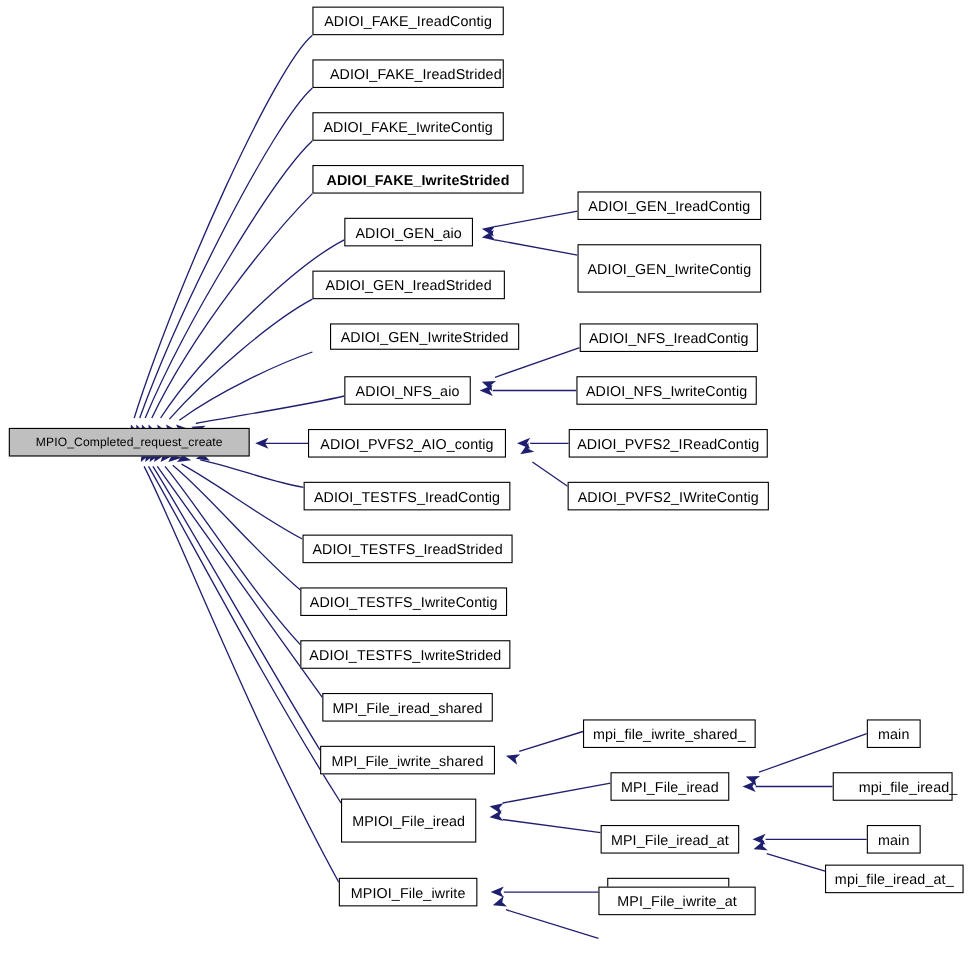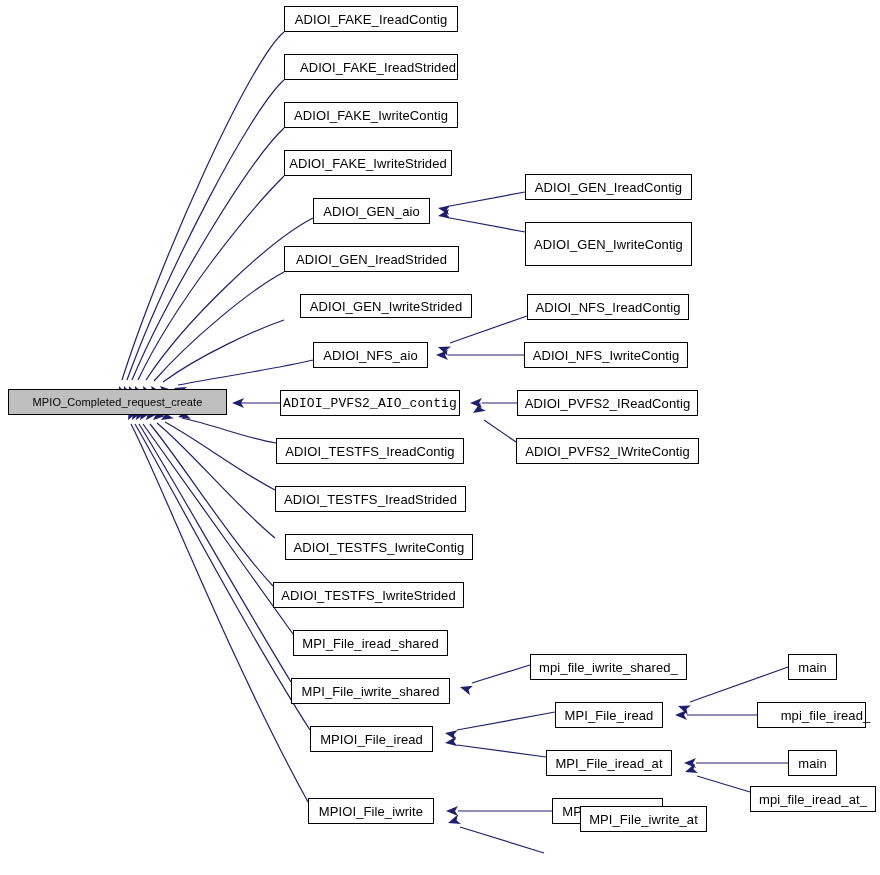--- a/index.html
+++ b/index.html
@@ -125,21 +125,21 @@
     </div>
     <div class="node" style="left: 284px; top: 6px; width: 174px; height: 26px; align-items: center;">
       <span class="node-label">ADIOI_FAKE_IreadContig</span>
     </div>
     <div class="node" style="left: 284px; top: 54px; width: 174px; height: 26px; padding-left: 14px;">
       <span class="node-label">ADIOI_FAKE_IreadStrided</span>
     </div>
     <div class="node" style="left: 284px; top: 102px; width: 174px; height: 26px;">
       <span class="node-label">ADIOI_FAKE_IwriteContig</span>
     </div>
-    <div class="node" style="left: 284px; top: 150px; width: 168px; height: 26px;">
+    <div class="node" style="left: 284px; top: 150px; width: 192px; height: 26px; font-weight: bold;">
       <span class="node-label">ADIOI_FAKE_IwriteStrided</span>
     </div>
     <div class="node" style="left: 313px; top: 198px; width: 117px; height: 26px;">
       <span class="node-label">ADIOI_GEN_aio</span>
     </div>
     <div class="node" style="left: 525px; top: 174px; width: 167px; height: 26px;">
       <span class="node-label">ADIOI_GEN_IreadContig</span>
     </div>
     <div class="node" style="left: 525px; top: 222px; width: 167px; height: 44px;">
       <span class="node-label">ADIOI_GEN_IwriteContig</span>
@@ -152,54 +152,54 @@
     </div>
     <div class="node" style="left: 527px; top: 294px; width: 162px; height: 26px;">
       <span class="node-label">ADIOI_NFS_IreadContig</span>
     </div>
     <div class="node" style="left: 313px; top: 342px; width: 115px; height: 26px;">
       <span class="node-label">ADIOI_NFS_aio</span>
     </div>
     <div class="node" style="left: 524px; top: 342px; width: 164px; height: 26px;">
       <span class="node-label">ADIOI_NFS_IwriteContig</span>
     </div>
-    <div class="node" style="left: 280px; top: 390px; width: 180px; height: 26px; font-family: Liberation Mono, monospace;">
+    <div class="node" style="left: 280px; top: 390px; width: 180px; height: 26px;">
       <span class="node-label">ADIOI_PVFS2_AIO_contig</span>
     </div>
     <div class="node" style="left: 517px; top: 390px; width: 181px; height: 26px;">
       <span class="node-label">ADIOI_PVFS2_IReadContig</span>
     </div>
     <div class="node" style="left: 276px; top: 438px; width: 188px; height: 26px;">
       <span class="node-label">ADIOI_TESTFS_IreadContig</span>
     </div>
     <div class="node" style="left: 516px; top: 438px; width: 183px; height: 26px;">
       <span class="node-label">ADIOI_PVFS2_IWriteContig</span>
     </div>
     <div class="node" style="left: 275px; top: 486px; width: 191px; height: 26px;">
       <span class="node-label">ADIOI_TESTFS_IreadStrided</span>
     </div>
-    <div class="node" style="left: 285px; top: 534px; width: 188px; height: 26px;">
+    <div class="node" style="left: 273px; top: 534px; width: 188px; height: 26px;">
       <span class="node-label">ADIOI_TESTFS_IwriteContig</span>
     </div>
     <div class="node" style="left: 273px; top: 582px; width: 191px; height: 26px;">
       <span class="node-label">ADIOI_TESTFS_IwriteStrided</span>
     </div>
     <div class="node" style="left: 293px; top: 630px; width: 155px; height: 26px;">
       <span class="node-label">MPI_File_iread_shared</span>
     </div>
     <div class="node" style="left: 291px; top: 678px; width: 159px; height: 26px;">
       <span class="node-label">MPI_File_iwrite_shared</span>
     </div>
     <div class="node" style="left: 530px; top: 654px; width: 157px; height: 26px;">
       <span class="node-label">mpi_file_iwrite_shared_</span>
     </div>
     <div class="node" style="left: 788px; top: 654px; width: 49px; height: 26px;">
       <span class="node-label">main</span>
     </div>
-    <div class="node" style="left: 310px; top: 726px; width: 123px; height: 26px; text-align: center;">
+    <div class="node" style="left: 310px; top: 726px; width: 123px; height: 40px; text-align: center;">
       <span class="node-label">MPIOI_File_iread</span>
     </div>
     <div class="node" style="left: 555px; top: 702px; width: 108px; height: 26px;">
       <span class="node-label">MPI_File_iread</span>
     </div>
     <div class="node" style="left: 757px; top: 702px; width: 109px; height: 26px; padding-left: 28px;">
       <span class="node-label">mpi_file_iread_</span>
     </div>
     <div class="node" style="left: 546px; top: 750px; width: 126px; height: 26px;">
       <span class="node-label">MPI_File_iread_at</span>
@@ -209,16 +209,16 @@
     </div>
     <div class="node" style="left: 308px; top: 798px; width: 126px; height: 26px;">
       <span class="node-label">MPIOI_File_iwrite</span>
     </div>
     <div class="node" style="left: 552px; top: 798px; width: 111px; height: 26px;">
       <span class="node-label">MPI_File_iwrite</span>
     </div>
     <div class="node" style="left: 750px; top: 786px; width: 126px; height: 26px;">
       <span class="node-label">mpi_file_iread_at_</span>
     </div>
-    <div class="node" style="left: 544px; top: 806px; width: 127px; height: 26px; margin-left: 36px;">
+    <div class="node" style="left: 544px; top: 806px; width: 143px; height: 26px;">
       <span class="node-label">MPI_File_iwrite_at</span>
     </div>
   </div>
 
 </body></html>

